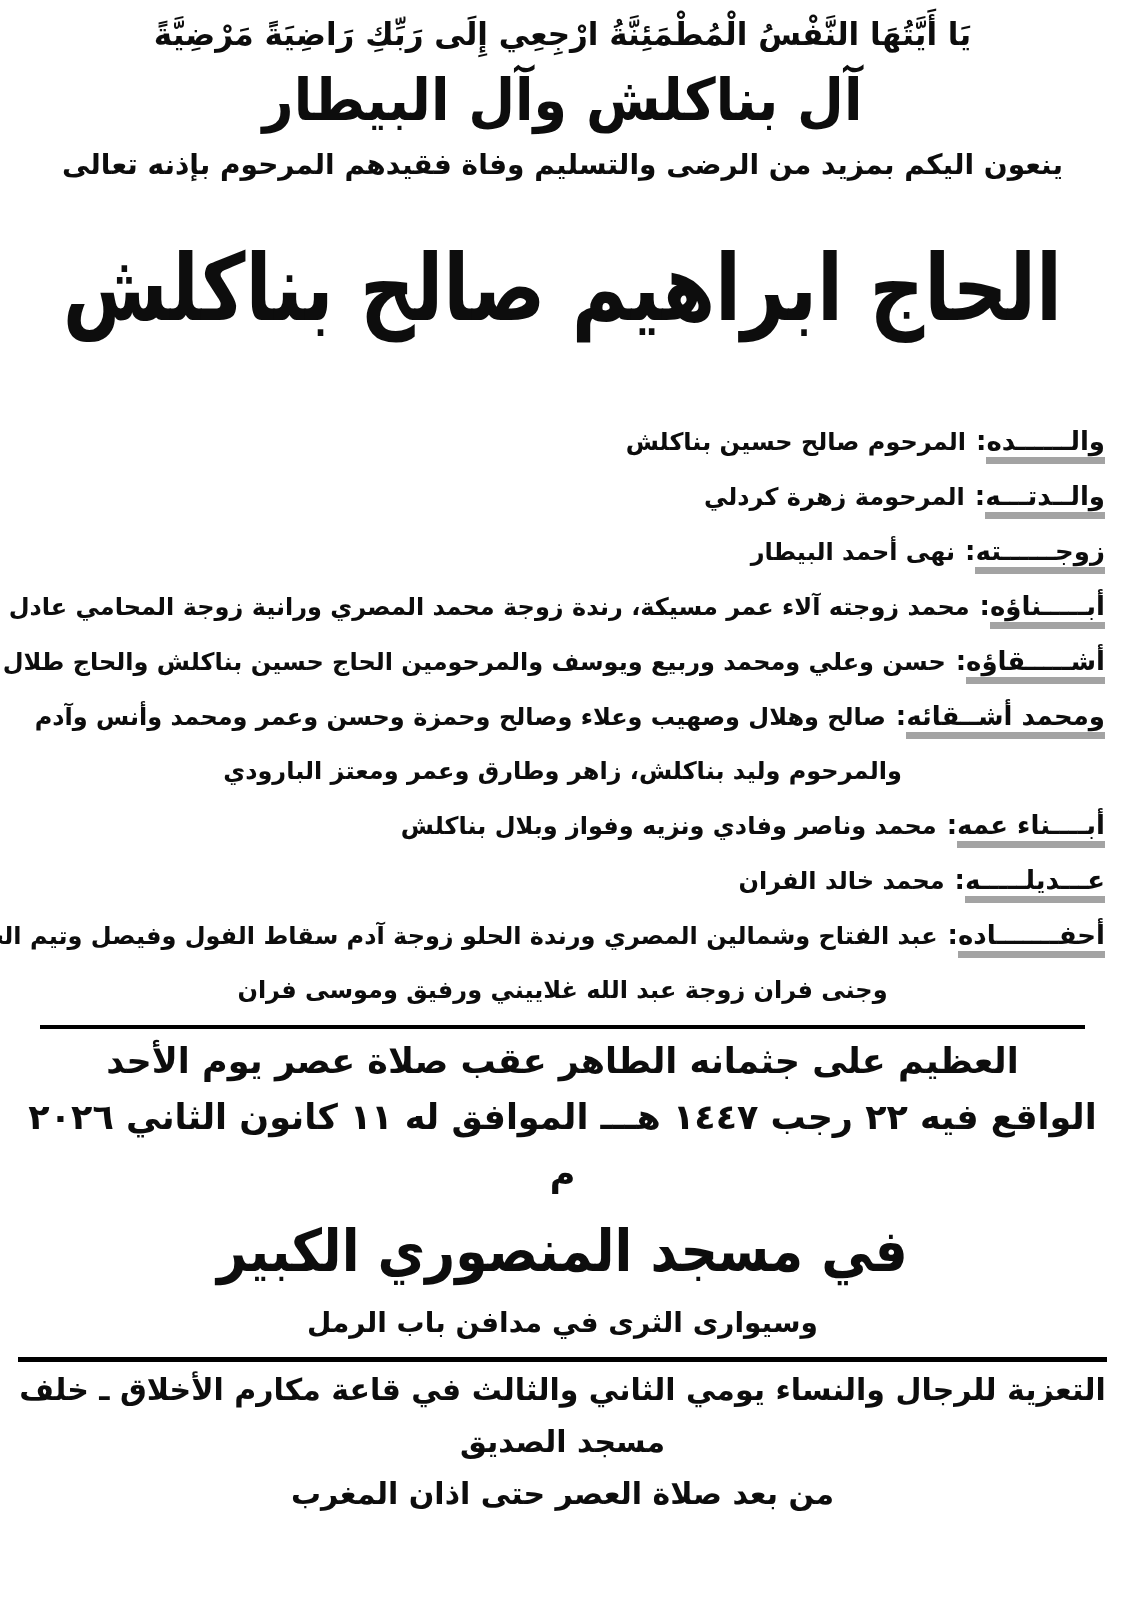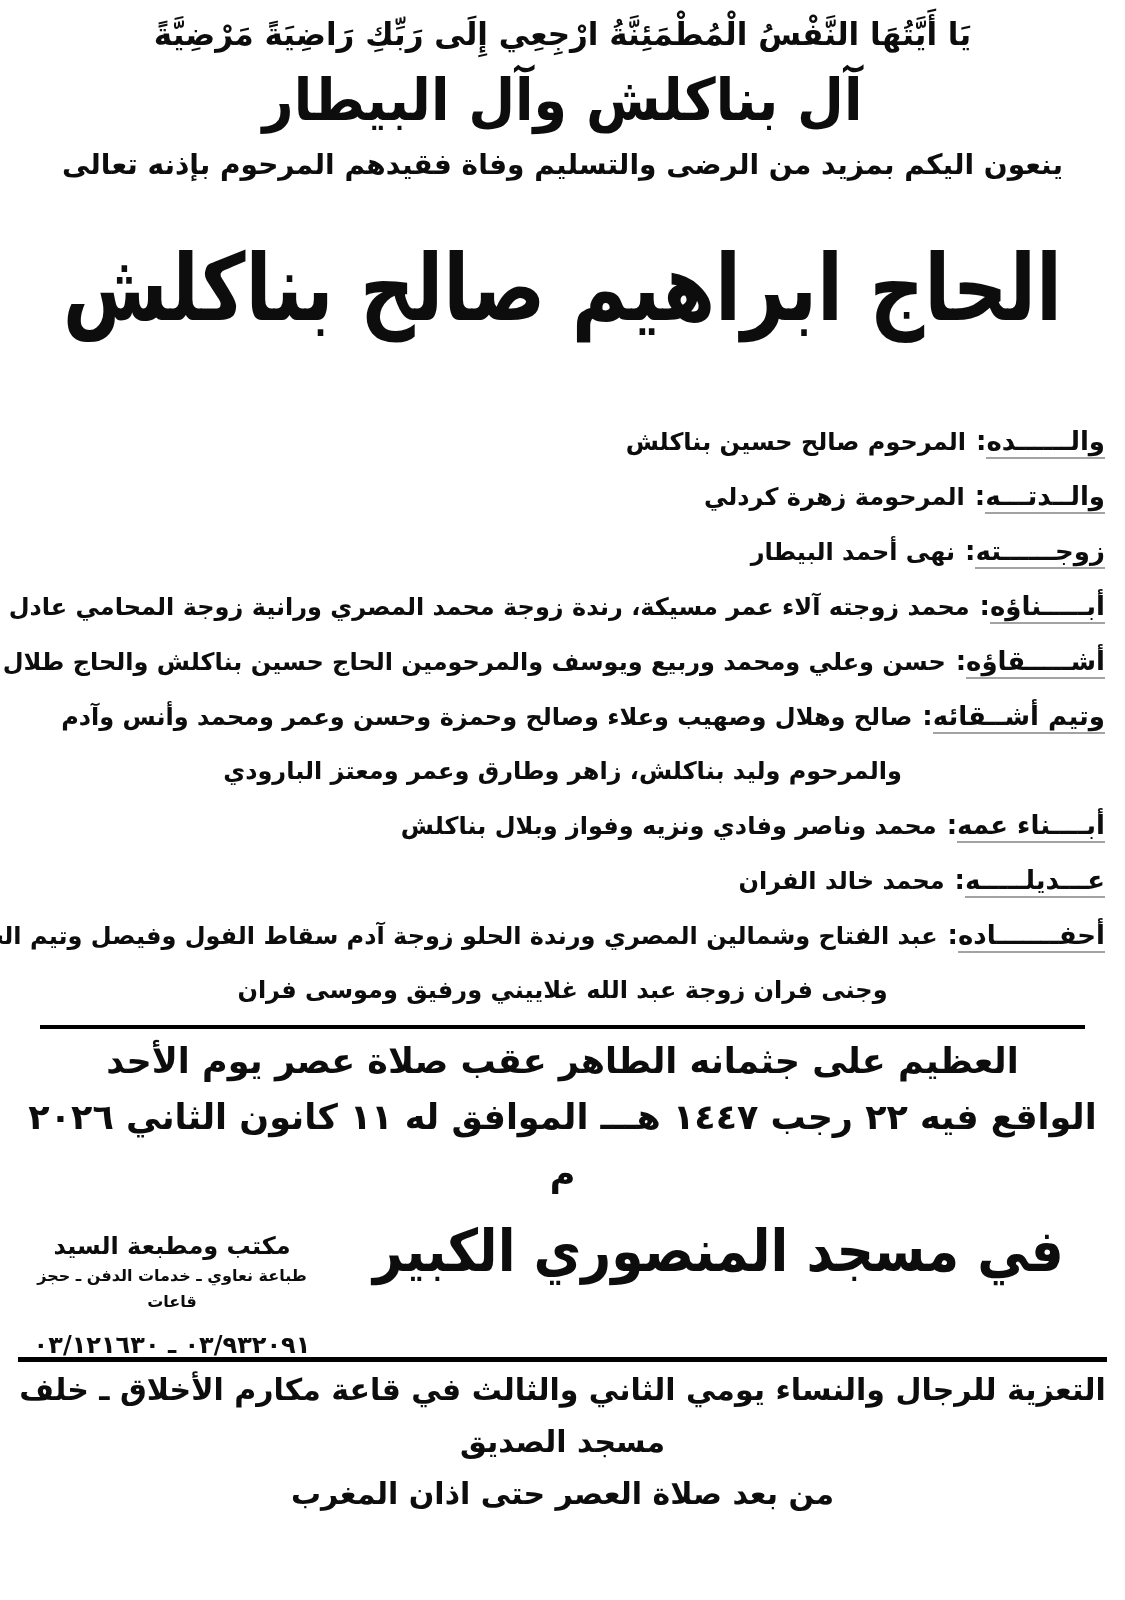--- a/index.html
+++ b/index.html
@@ -31,21 +31,21 @@
     text-align: center; font-size: 76px; line-height: 200px;
     transform: scaleY(1.22); transform-origin: center;
     white-space: nowrap;
   }
 
   
   .relatives { margin-top: 26px; padding: 0 4px; font-size: 24px; }
   .rel-line { line-height: 54px; white-space: nowrap; }
   .rel-label {
     font-size: 26px;
-    border-bottom: 2px solid #a3a3a3;
+    border-bottom: 7px solid #a3a3a3;
     padding-bottom: 1px;
   }
   .rel-colon { font-size: 26px; margin-left: 10px; }
   .rel-value { font-size: 24px; text-align: right; }
   .rel-cont { text-align: center; }
 
   .sep1 { border-top: 4px solid #000; margin: 8px 24px 0 24px; }
 
   .funeral { text-align: center; font-size: 35px; line-height: 56px; margin-top: 4px; }
 
@@ -81,43 +81,39 @@
   <div class="announcement">ينعون اليكم بمزيد من الرضى والتسليم وفاة فقيدهم المرحوم بإذنه تعالى</div>
 
   <div class="deceased-name">الحاج ابراهيم صالح بناكلش</div>
 
   <div class="relatives">
       <div class="rel-line rel-row"><span class="rel-label">والــــــده</span><span class="rel-colon">:</span><span class="rel-value">المرحوم صالح حسين بناكلش</span></div>
       <div class="rel-line rel-row"><span class="rel-label">والــدتـــه</span><span class="rel-colon">:</span><span class="rel-value">المرحومة زهرة كردلي</span></div>
       <div class="rel-line rel-row"><span class="rel-label">زوجــــــته</span><span class="rel-colon">:</span><span class="rel-value">نهى أحمد البيطار</span></div>
       <div class="rel-line rel-row"><span class="rel-label">أبـــــناؤه</span><span class="rel-colon">:</span><span class="rel-value">محمد زوجته آلاء عمر مسيكة، رندة زوجة محمد المصري ورانية زوجة المحامي عادل الحلو</span></div>
       <div class="rel-line rel-row"><span class="rel-label">أشـــــقاؤه</span><span class="rel-colon">:</span><span class="rel-value">حسن وعلي ومحمد وربيع ويوسف والمرحومين الحاج حسين بناكلش والحاج طلال البارودي</span></div>
-      <div class="rel-line rel-row"><span class="rel-label">وتيم أشــقائه</span><span class="rel-colon">:</span><span class="rel-value">صالح وهلال وصهيب وعلاء وصالح وحمزة وحسن وعمر ومحمد وأنس وآدم</span></div>
+      <div class="rel-line rel-row"><span class="rel-label">ومحمد أشــقائه</span><span class="rel-colon">:</span><span class="rel-value">صالح وهلال وصهيب وعلاء وصالح وحمزة وحسن وعمر ومحمد وأنس وآدم</span></div>
       <div class="rel-line rel-cont">والمرحوم وليد بناكلش، زاهر وطارق وعمر ومعتز البارودي</div>
       <div class="rel-line rel-row"><span class="rel-label">أبــــناء عمه</span><span class="rel-colon">:</span><span class="rel-value">محمد وناصر وفادي ونزيه وفواز وبلال بناكلش</span></div>
       <div class="rel-line rel-row"><span class="rel-label">عـــديلـــــه</span><span class="rel-colon">:</span><span class="rel-value">محمد خالد الفران</span></div>
       <div class="rel-line rel-row"><span class="rel-label">أحفـــــــاده</span><span class="rel-colon">:</span><span class="rel-value">عبد الفتاح وشمالين المصري ورندة الحلو زوجة آدم سقاط الفول وفيصل وتيم الحلو</span></div>
       <div class="rel-line rel-cont">وجنى فران زوجة عبد الله غلاييني ورفيق وموسى فران</div>
     </div>
 
   <div class="sep1"></div>
 
   <div class="funeral">
     <div>العظيم على جثمانه الطاهر عقب صلاة عصر يوم الأحد</div>
     <div>الواقع فيه ٢٢ رجب ١٤٤٧ هـــ الموافق له ١١ كانون الثاني ٢٠٢٦ م</div>
   </div>
 
   <div class="mosque-row">
     <div class="mosque-col">
       <div class="mosque-name">في مسجد المنصوري الكبير</div>
-    </div>
-    <div class="office-col">
-      <div class="office-name">مكتب ومطبعة السيد</div>
-      <div class="office-services">طباعة نعاوي ـ خدمات الدفن ـ حجز قاعات</div>
-      <div class="office-phones">٠٣/٩٣٢٠٩١ ـ ٠٣/١٢١٦٣٠</div>
+      <div class="burial-line">وسيوارى الثرى في مدافن باب الرمل</div>
     </div>
   </div>
 
   <div class="sep2"></div>
 
   <div class="condolence">
     <div>التعزية للرجال والنساء يومي الثاني والثالث في قاعة مكارم الأخلاق ـ خلف مسجد الصديق</div>
     <div>من بعد صلاة العصر حتى اذان المغرب</div>
   </div>
 

